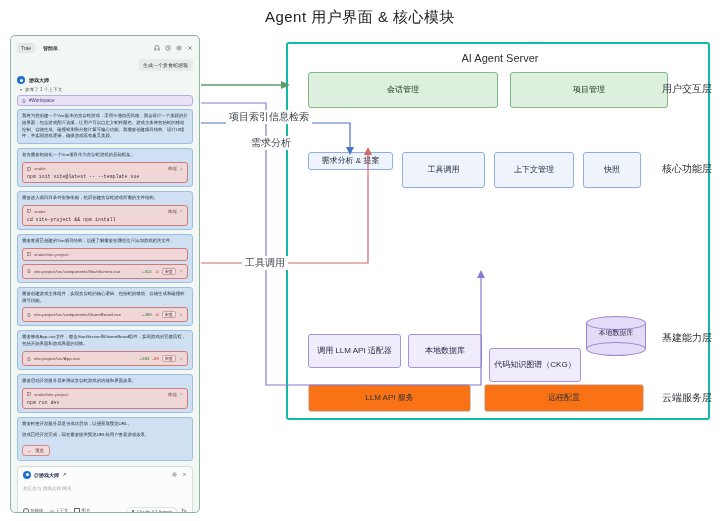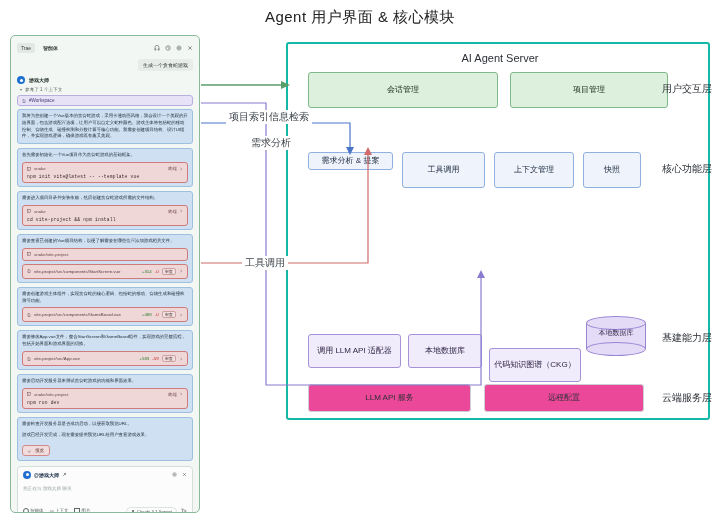--- a/index.html
+++ b/index.html
@@ -103,21 +103,21 @@
     font-size:11px;color:#2a2f36;
   }
   .node{
     position:absolute;box-sizing:border-box;display:flex;
     align-items:center;justify-content:center;text-align:center;
     font-size:8px;border-radius:3px;line-height:1.3;
   }
   .n-green{background:#ddf0de;border:1px solid #7fb98a;color:#22331f;}
   .n-blue{background:#eef3fc;border:1px solid #8fb0e0;color:#1d2a3d;}
   .n-purple{background:#f1ecfb;border:1px solid #a692d9;color:#2e2545;margin-top:12px;}
-  .n-grey{background:#ec4899;border:1px solid #ccd0d6;color:#2b3037;}
+  .n-grey{background:#f97316;border:1px solid #ccd0d6;color:#2b3037;}
   .layer-label{
     position:absolute;font-size:10px;color:#2a2f36;white-space:nowrap;
   }
   .db-cyl{
     position:absolute;width:60px;height:40px;
   }
   .db-cyl .cyl-body{
     position:absolute;left:0;top:7px;width:60px;height:26px;
     background:#e4dcf7;border-left:1px solid #9b86d4;border-right:1px solid #9b86d4;
     box-sizing:border-box;

